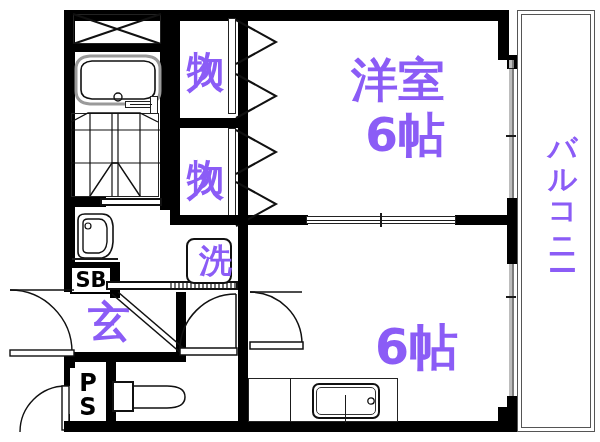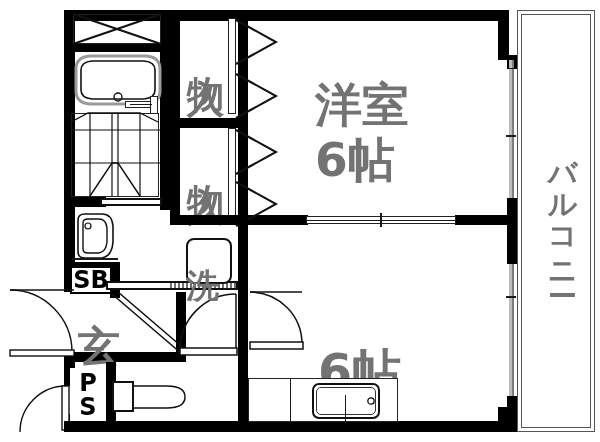--- a/index.html
+++ b/index.html
@@ -14,27 +14,26 @@
   
   .wall{position:absolute;background:#000000;}
   
   .thin{position:absolute;border:1px solid #1a1a1a;box-sizing:border-box;background:transparent;}
   .thin2{position:absolute;border:2px solid #111;box-sizing:border-box;background:#fff;}
   .line{position:absolute;background:#1a1a1a;}
   .lineg{position:absolute;background:#8a8a8a;}
   
   .lbl{
     position:absolute;
-    color:#737373;
+    color:#8b5cf6;
     font-weight:700;
     line-height:1.05;
-    text-align:left;
+    text-align:right;
     white-space:pre;
     letter-spacing:0px;
-    margin-top:25px;
   }
   .lbl-h{ 
     font-family:"DejaVu Sans","Liberation Sans",sans-serif;
   }
   .vert{
     writing-mode:vertical-rl;
     text-orientation:upright;
     letter-spacing:2px;
   }
   .small-box{
@@ -179,21 +178,21 @@
     <svg width="46" height="52" viewBox="0 0 46 52">
       <path d="M6,8 Q6,2 13,2 L30,2 Q40,2 41,14 L41,30 Q40,44 30,46 L13,46 Q6,46 6,40 Z" fill="none" stroke="#111" stroke-width="1.6"></path>
       <path d="M11,11 Q11,7 16,7 L27,7 Q34,7 35,16 L35,30 Q34,40 27,41 L16,41 Q11,41 11,37 Z" fill="none" stroke="#111" stroke-width="1.4"></path>
       <circle cx="16" cy="14" r="3" fill="none" stroke="#111" stroke-width="1.2"></circle>
     </svg>
   </div>
   <div class="line" style="left:72px;top:258px;width:46px;height:2px;"></div>
 
   <div class="wall" style="left:64px;top:262px;width:56px;height:10px;"></div>
   <div class="wall" style="left:110px;top:262px;width:10px;height:36px;"></div>
-  <div class="small-box" style="left:70px;top:266px;width:42px;height:28px;font-size:24px;">
+  <div class="small-box" style="left:70px;top:266px;width:42px;height:28px;font-size:21px;">
     <span>SB</span>
   </div>
 
   <div class="wall" style="left:64px;top:352px;width:122px;height:10px;"></div>
   <div class="wall" style="left:176px;top:292px;width:10px;height:70px;"></div>
   <div class="lbl lbl-h" style="left:78px;top:300px;width:52px;font-size:42px;">玄</div>
 
   <div class="fix" style="left:110px;top:292px;">
     <svg width="80" height="66" viewBox="0 0 80 66">
       <line x1="2" y1="2" x2="72" y2="62" stroke="#111" stroke-width="1.6"></line>

